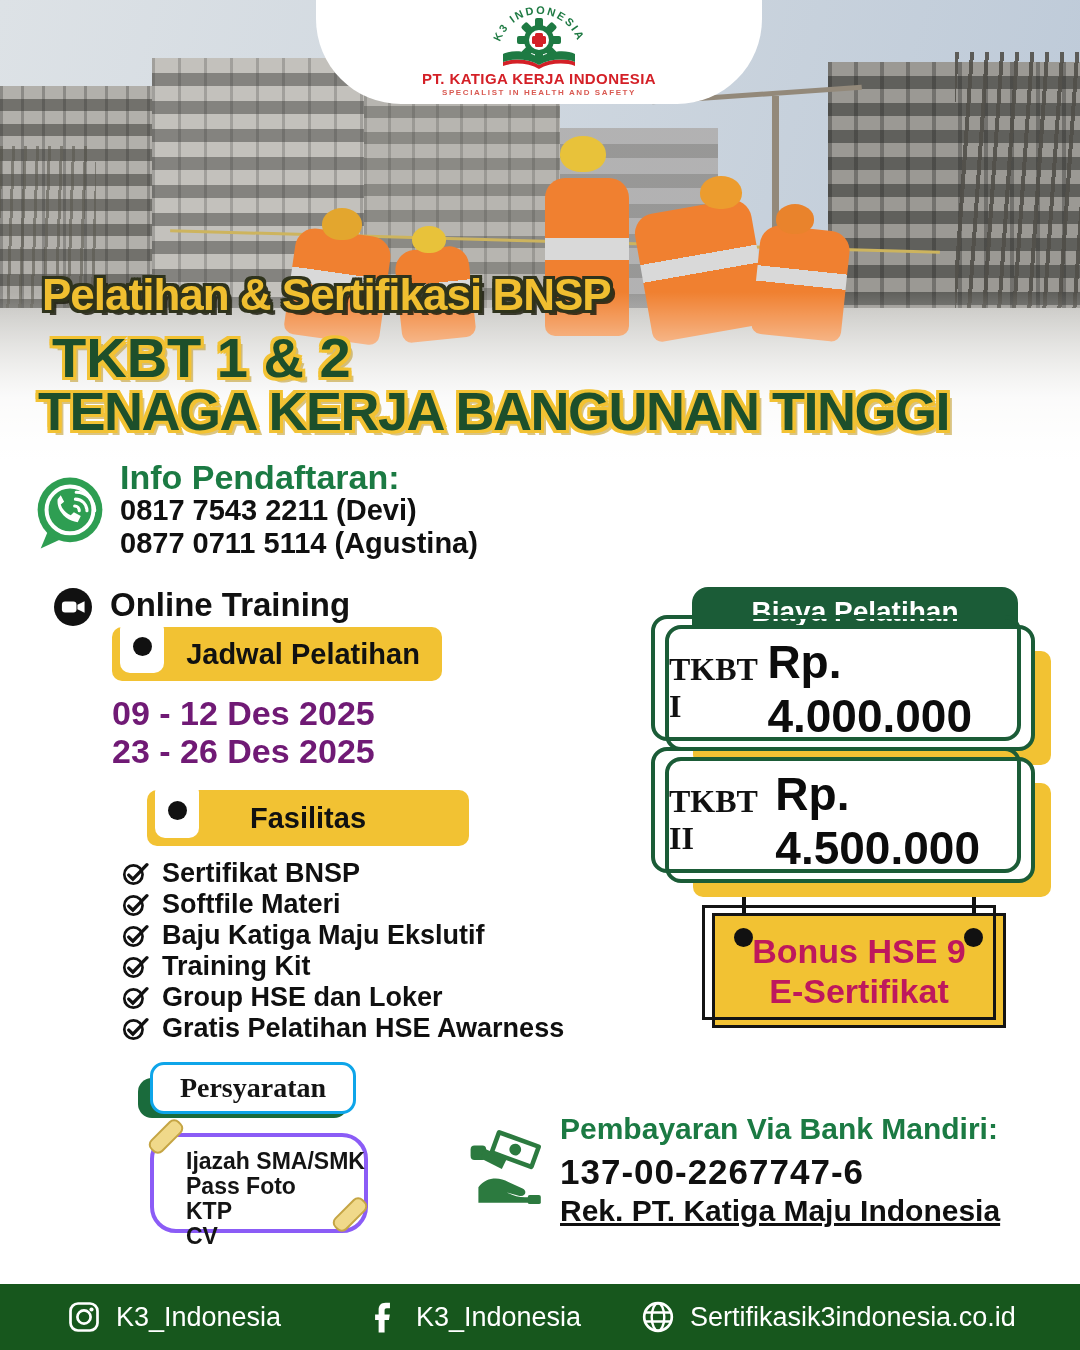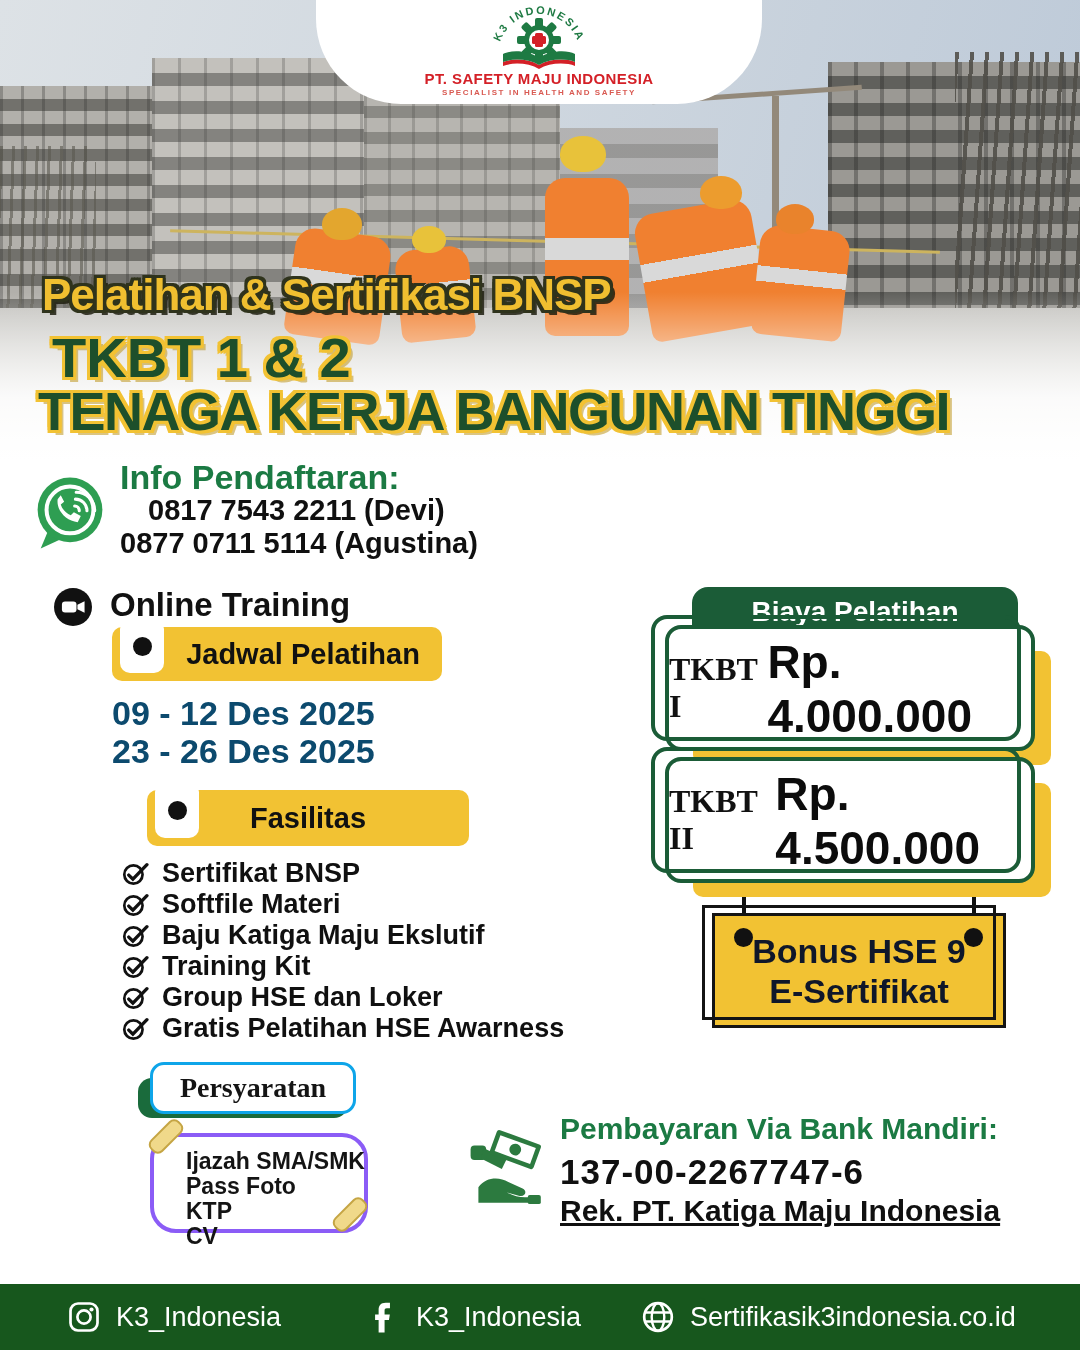--- a/index.html
+++ b/index.html
@@ -67,21 +67,21 @@
   .online-label{left:110px;top:586px;font-size:33px;font-weight:800;color:#111;}
   .badge-y{background:#f2c233;border-radius:10px;}
   .badge-tail{position:absolute;left:-8px;bottom:-8px;width:60px;height:30px;background:#eab926;
     border-radius:10px;z-index:-1;}
   .badge-notch{position:absolute;left:8px;top:-8px;bottom:8px;width:44px;background:#fff;
     border-radius:10px;display:flex;align-items:center;justify-content:center;}
   .badge-dot{width:19px;height:19px;border-radius:50%;background:#111;}
   .badge-label{font-size:29px;font-weight:800;color:#111;}
   .jadwal{left:112px;top:627px;width:330px;height:54px;display:flex;align-items:center;justify-content:center;}
   .jadwal .badge-label{margin-left:52px;}
-  .dates{left:112px;top:694px;font-size:34px;font-weight:800;color:#0c4a6e;line-height:38px;}
+  .dates{left:112px;top:694px;font-size:34px;font-weight:800;color:#701a75;line-height:38px;}
   .fasilitas{left:122px;top:790px;width:322px;height:56px;display:flex;align-items:center;justify-content:center;margin-left:25px;}
   .checklist{left:122px;top:858px;}
   .chk-row{display:flex;align-items:center;height:31px;}
   .chk-ic{width:27px;height:27px;flex:0 0 27px;margin-right:13px;}
   .chk-tx{font-size:27px;font-weight:800;color:#101010;white-space:nowrap;}
 
   
   .biaya-badge{left:692px;top:587px;width:326px;height:50px;background:#1b5c37;
     border-radius:16px 16px 8px 8px;display:flex;align-items:center;justify-content:center;
     color:#fff;font-size:28px;font-weight:800;}
@@ -92,21 +92,21 @@
     border:4px solid #1b5c37;border-radius:16px;z-index:-1;}
   .price-name{font-family:"Liberation Serif",serif;font-size:32px;font-weight:bold;color:#111;}
   .price-val{font-size:46px;font-weight:800;color:#0c0c0c;margin-top:2px;}
   .card1{top:625px;} .card2{top:757px;}
   .conn{position:absolute;width:4px;background:#111;}
   .conn-dot{position:absolute;width:19px;height:19px;border-radius:50%;background:#111;z-index:5;}
   .bonus{left:712px;top:913px;width:288px;height:109px;background:#f2c233;border:3px solid #141414;
     display:flex;flex-direction:column;align-items:center;justify-content:center;z-index:3;}
   .bonus::before{content:"";position:absolute;left:-13px;top:-11px;width:100%;height:100%;
     border:3px solid #141414;z-index:-1;}
-  .bonus-line{font-size:34px;font-weight:800;color:#0f172a;line-height:40px;}
+  .bonus-line{font-size:34px;font-weight:800;color:#be185d;line-height:40px;}
 
   
   .persy-green{left:138px;top:1078px;width:210px;height:40px;background:#1a6b3c;border-radius:14px;}
   .persy-white{left:150px;top:1062px;width:200px;height:46px;background:#fff;border:3px solid #0ea5e9;
     border-radius:14px;display:flex;align-items:center;justify-content:center;}
   .persy-label{font-family:"Liberation Serif",serif;font-size:28px;font-weight:bold;color:#141414;}
   .note-box{left:150px;top:1133px;width:218px;height:100px;background:#fff;border:4px solid #8b5cf6;
     border-radius:26px;padding:12px 0 0 32px;box-sizing:border-box;}
   .note-item{font-size:23px;font-weight:800;color:#141414;line-height:25px;white-space:nowrap;}
   .clip{position:absolute;width:36px;height:13px;background:#f0d98a;border:2px solid #c5a544;
@@ -180,39 +180,39 @@
         <circle cx="100" cy="40" r="10" fill="#ffffff"></circle>
         <rect x="96" y="33" width="8" height="14" rx="1.5" fill="#d42027"></rect>
         <rect x="93" y="36" width="14" height="8" rx="1.5" fill="#d42027"></rect>
       </g>
       <g>
         <path d="M64 62 C 74 58 90 59 100 65 C 110 59 126 58 136 62 L136 66 C 126 62 110 63 100 69 C 90 63 74 62 64 66 Z" fill="#d42027"></path>
         <path d="M100 58 C 88 50 72 50 64 54 L64 62 C 74 58 90 59 100 65 Z" fill="#1e7a43"></path>
         <path d="M100 58 C 112 50 128 50 136 54 L136 62 C 126 58 110 59 100 65 Z" fill="#1e7a43"></path>
       </g>
     </svg>
-    <div class="logo-name">PT. SAFETY MAJU INDONESIA</div>
+    <div class="logo-name">PT. KATIGA KERJA INDONESIA</div>
     <div class="logo-tagline">SPECIALIST IN HEALTH AND SAFETY</div>
   </div>
 
   <div class="abs hl1">Pelatihan &amp; Sertifikasi BNSP</div>
   <div class="abs hl2 hl-green">TKBT 1 &amp; 2</div>
   <div class="abs hl3 hl-green">TENAGA KERJA BANGUNAN TINGGI</div>
 
   <svg class="abs wa-icon" width="74" height="78" viewBox="0 0 48 50">
     <path d="M10 36 L5 48 L18 42 Z" fill="#2e9e52"></path>
     <circle cx="24" cy="23" r="21" fill="#2e9e52"></circle>
     <circle cx="24" cy="23" r="15.2" stroke="#ffffff" stroke-width="2.6" fill="none"></circle>
     <path d="M16 16 c-1 7 5 14 13 15 l2 -4 -4.5 -2.5 -2 2 c-3 -1.2 -5.5 -3.8 -6.5 -7 l2.2 -1.8 -2.2 -4.2 Z" fill="#ffffff"></path>
     <path d="M27 20.5 a 3 3 0 0 1 3 3" stroke="#ffffff" stroke-width="2" fill="none" stroke-linecap="round"></path>
     <path d="M27.5 16 a 7.5 7.5 0 0 1 7.5 7.5" stroke="#ffffff" stroke-width="2" fill="none" stroke-linecap="round"></path>
     <path d="M28 11.5 a 12 12 0 0 1 12 12" stroke="#ffffff" stroke-width="2" fill="none" stroke-linecap="round"></path>
   </svg>
   <div class="abs info-title">Info Pendaftaran:</div>
-  <div class="abs phone" style="top:494px;margin-left:28px;">0817 7543 2211 (Devi)</div>
+  <div class="abs phone" style="top:494px;">0817 7543 2211 (Devi)</div>
   <div class="abs phone" style="top:527px;">0877 0711 5114 (Agustina)</div>
 
   <svg class="abs online-icon" width="38" height="38" viewBox="0 0 24 24">
     <circle cx="12" cy="12" r="12" fill="#111111"></circle>
     <rect x="5" y="8.6" width="9.2" height="6.8" rx="2" fill="#ffffff"></rect>
     <path d="M14.8 10.6 L19.3 8.4 V15.6 L14.8 13.4 Z" fill="#ffffff"></path>
   </svg>
   <div class="abs online-label">Online Training</div>
 
   <div class="abs badge-y jadwal">

